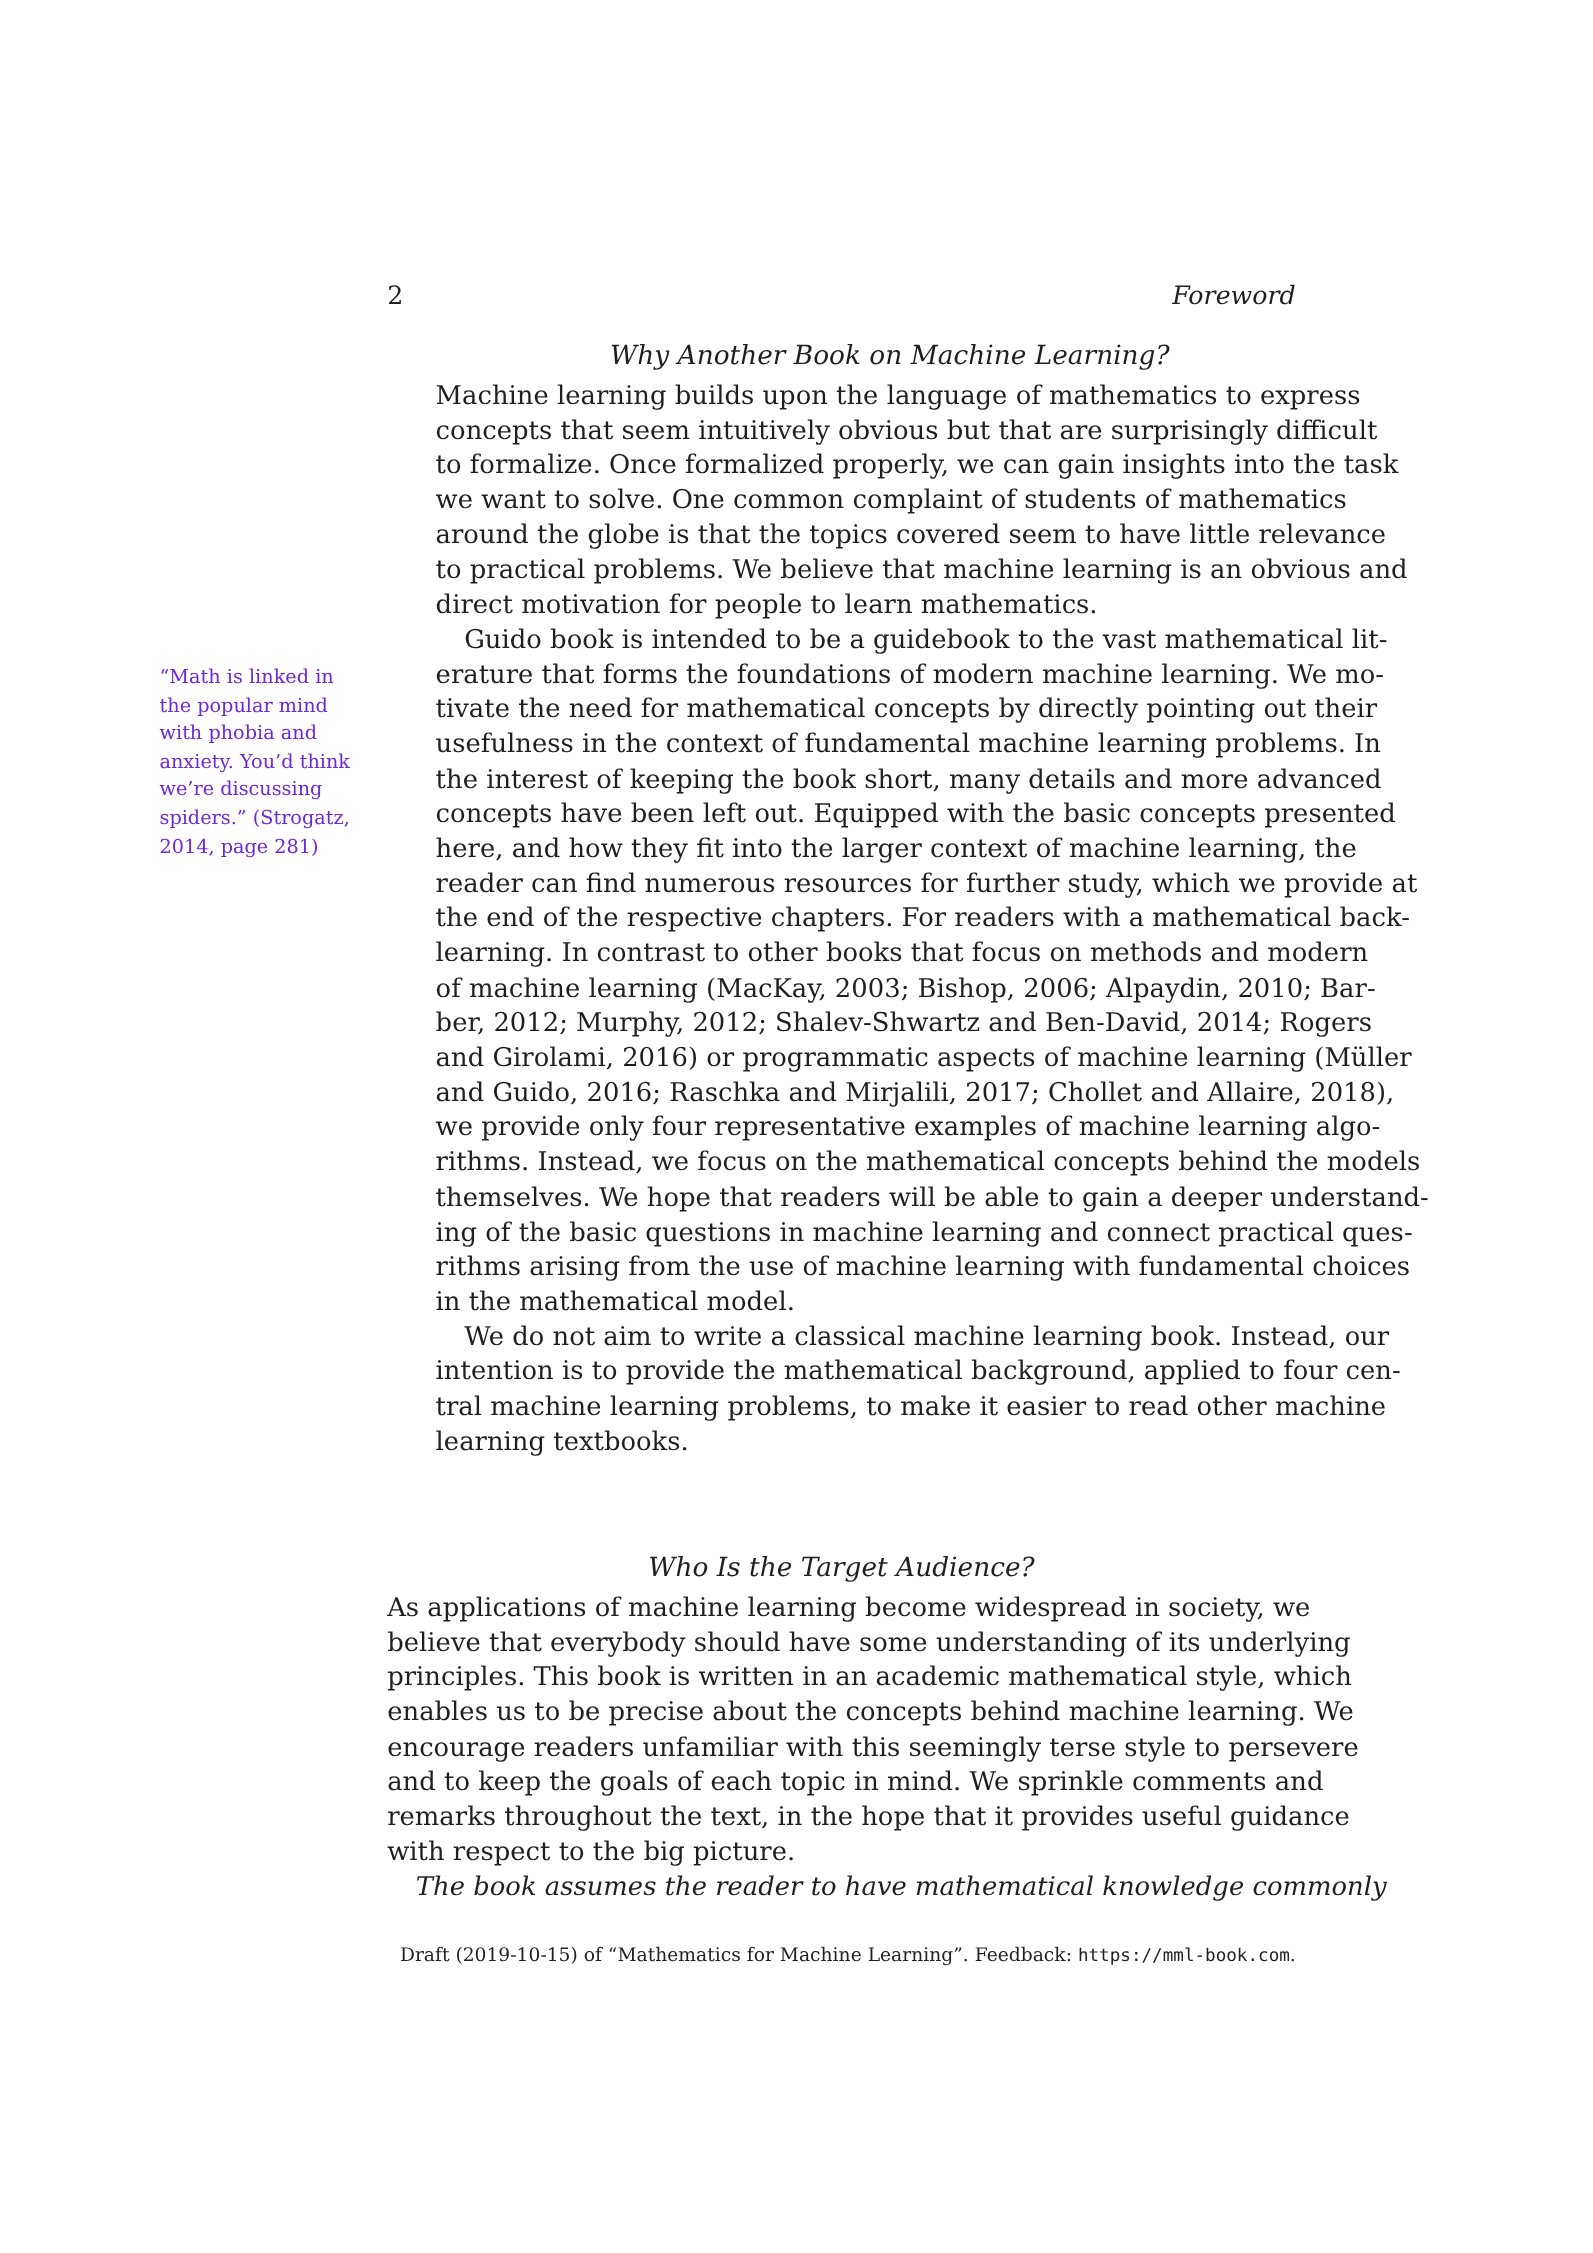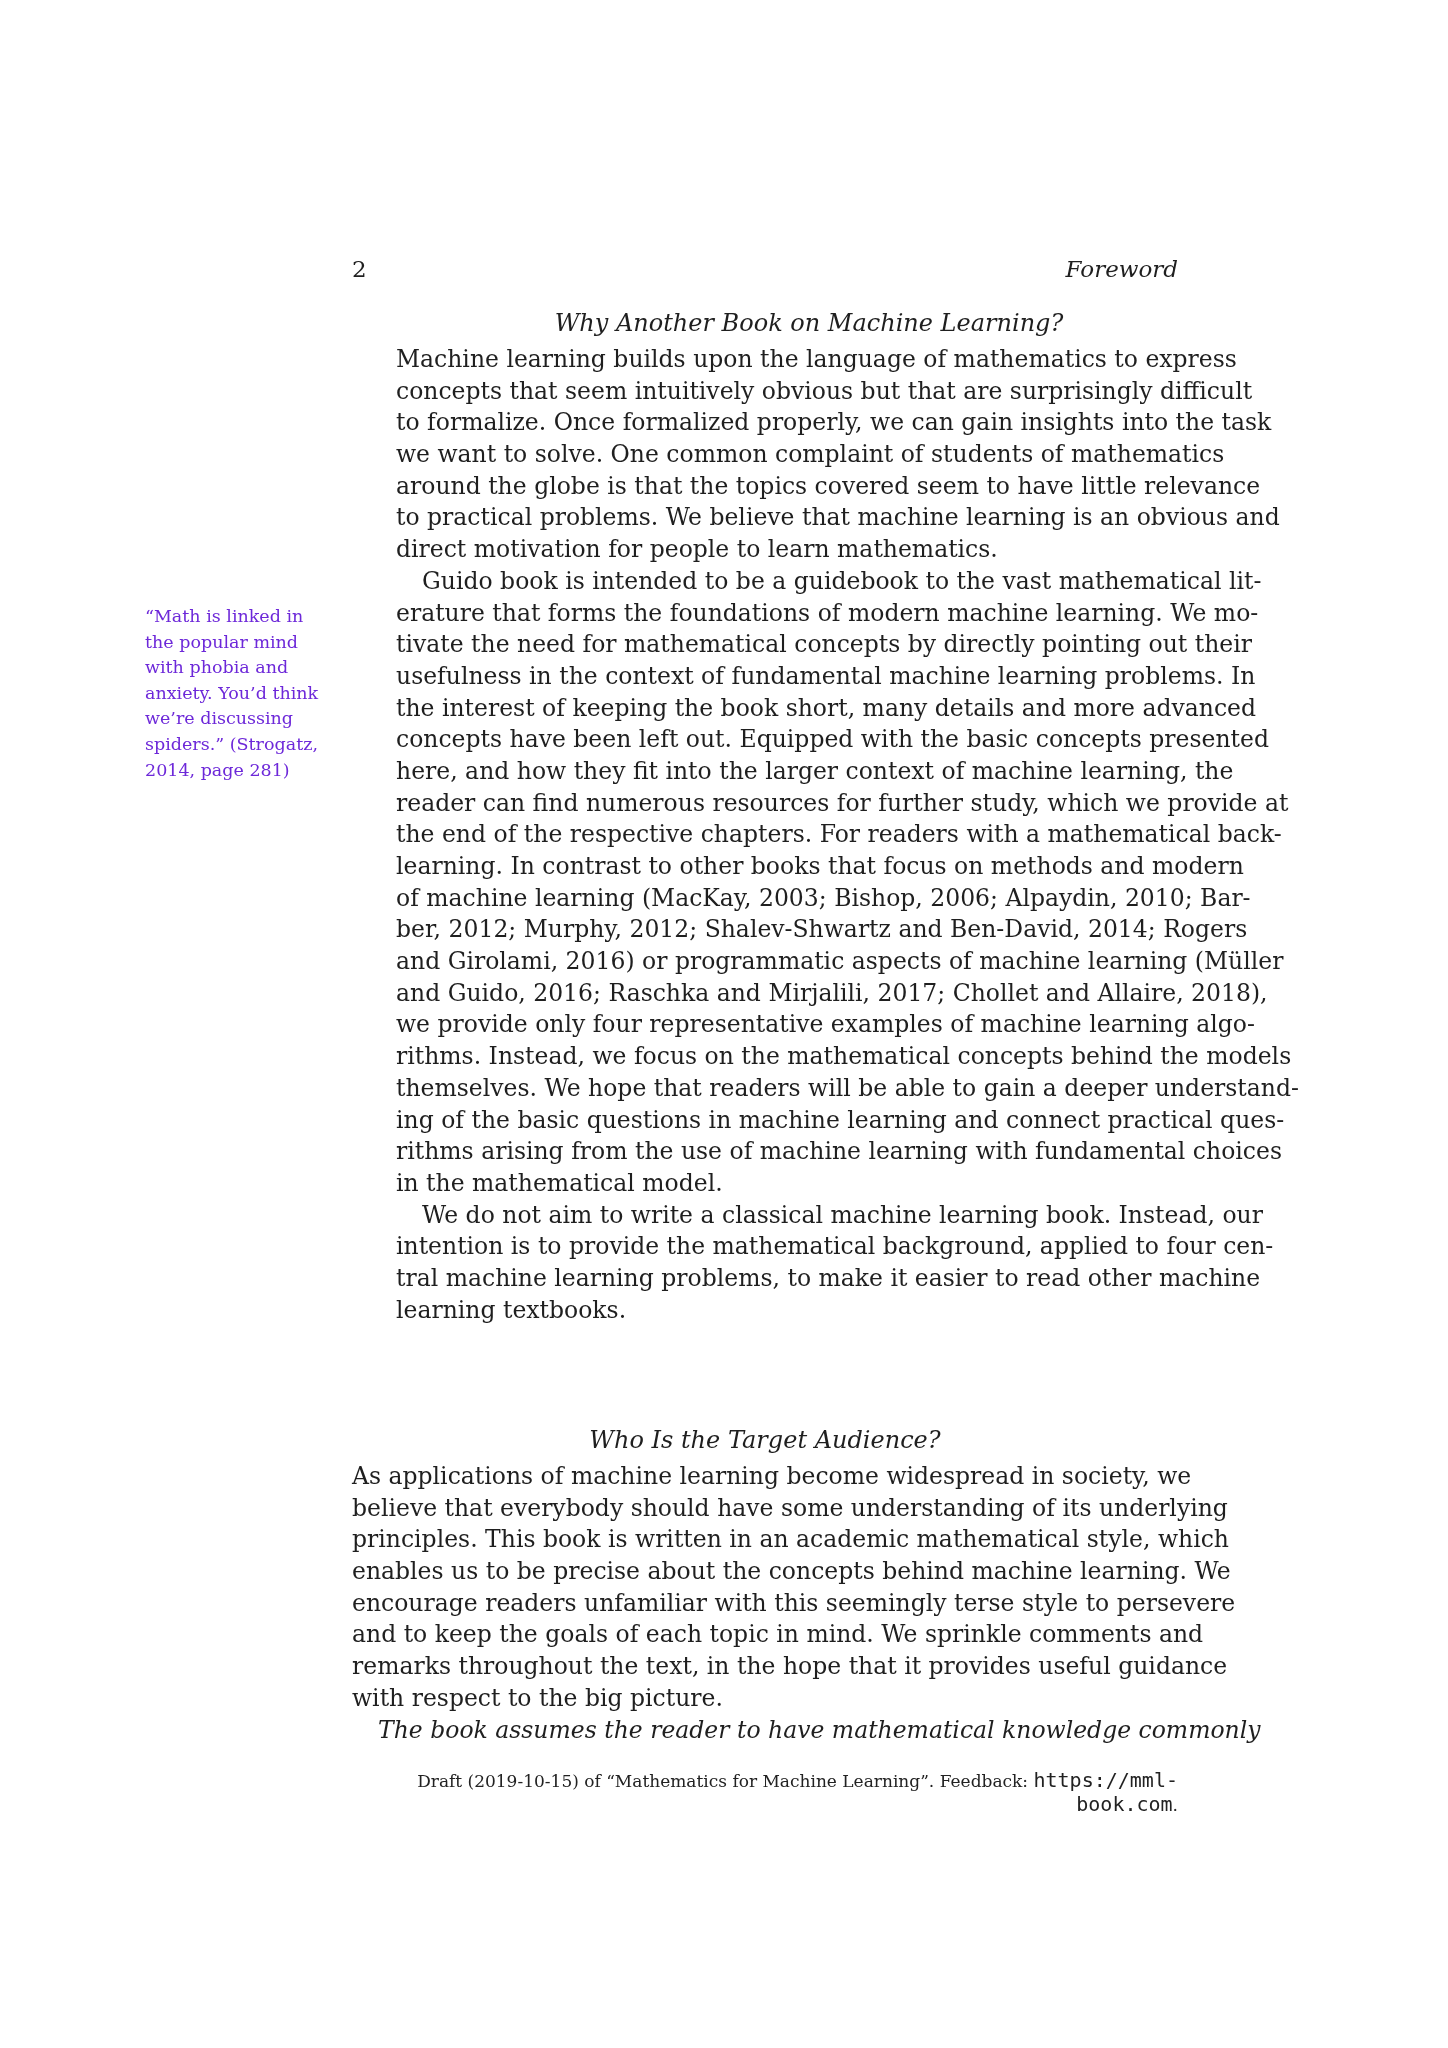--- a/index.html
+++ b/index.html
@@ -9,25 +9,25 @@
   .header { position: absolute; left: 352px; top: 256px; width: 826px; height: 30px; font-size: 23px; }
   .page-number { position: absolute; left: 0; top: 0; }
   .running-head { position: absolute; right: 0; top: 0; font-style: italic; }
   .body-col { position: absolute; left: 352px; width: 826px; font-size: 23.5px; }
   .heading { text-align: center; font-style: italic; font-size: 24px; height: 42px; line-height: 42px; }
   .line { height: 31.7px; line-height: 31.7px; text-align: justify; text-align-last: justify; white-space: nowrap; overflow: visible; }
   .line.last { text-align-last: left; }
   .line.indent { padding-left: 26px; }
   .line.italic { font-style: italic; }
   .sec1 { top: 302px; margin-left: 44px; }
-  .sec2 { top: 1404px; margin-top: 15px; }
+  .sec2 { top: 1404px; }
   .margin-note { position: absolute; left: 145px; top: 604px; width: 200px; font-size: 17.5px; line-height: 25.6px; color: #6d28d9; }
   .margin-note div { white-space: nowrap; }
   .footer { position: absolute; left: 352px; top: 1768px; width: 826px; text-align: right; font-size: 17px; color: #222; }
-  .footer .url { font-family: "DejaVu Sans Mono", "Liberation Mono", monospace; font-size: 20px; }
+  .footer .url { font-family: "DejaVu Sans Mono", "Liberation Mono", monospace; font-size: 16px; }
 </style>
 </head>
 <body>
 
 <div class="page">
 
   <div class="header">
     <span class="page-number">2</span>
     <span class="running-head">Foreword</span>
   </div>

